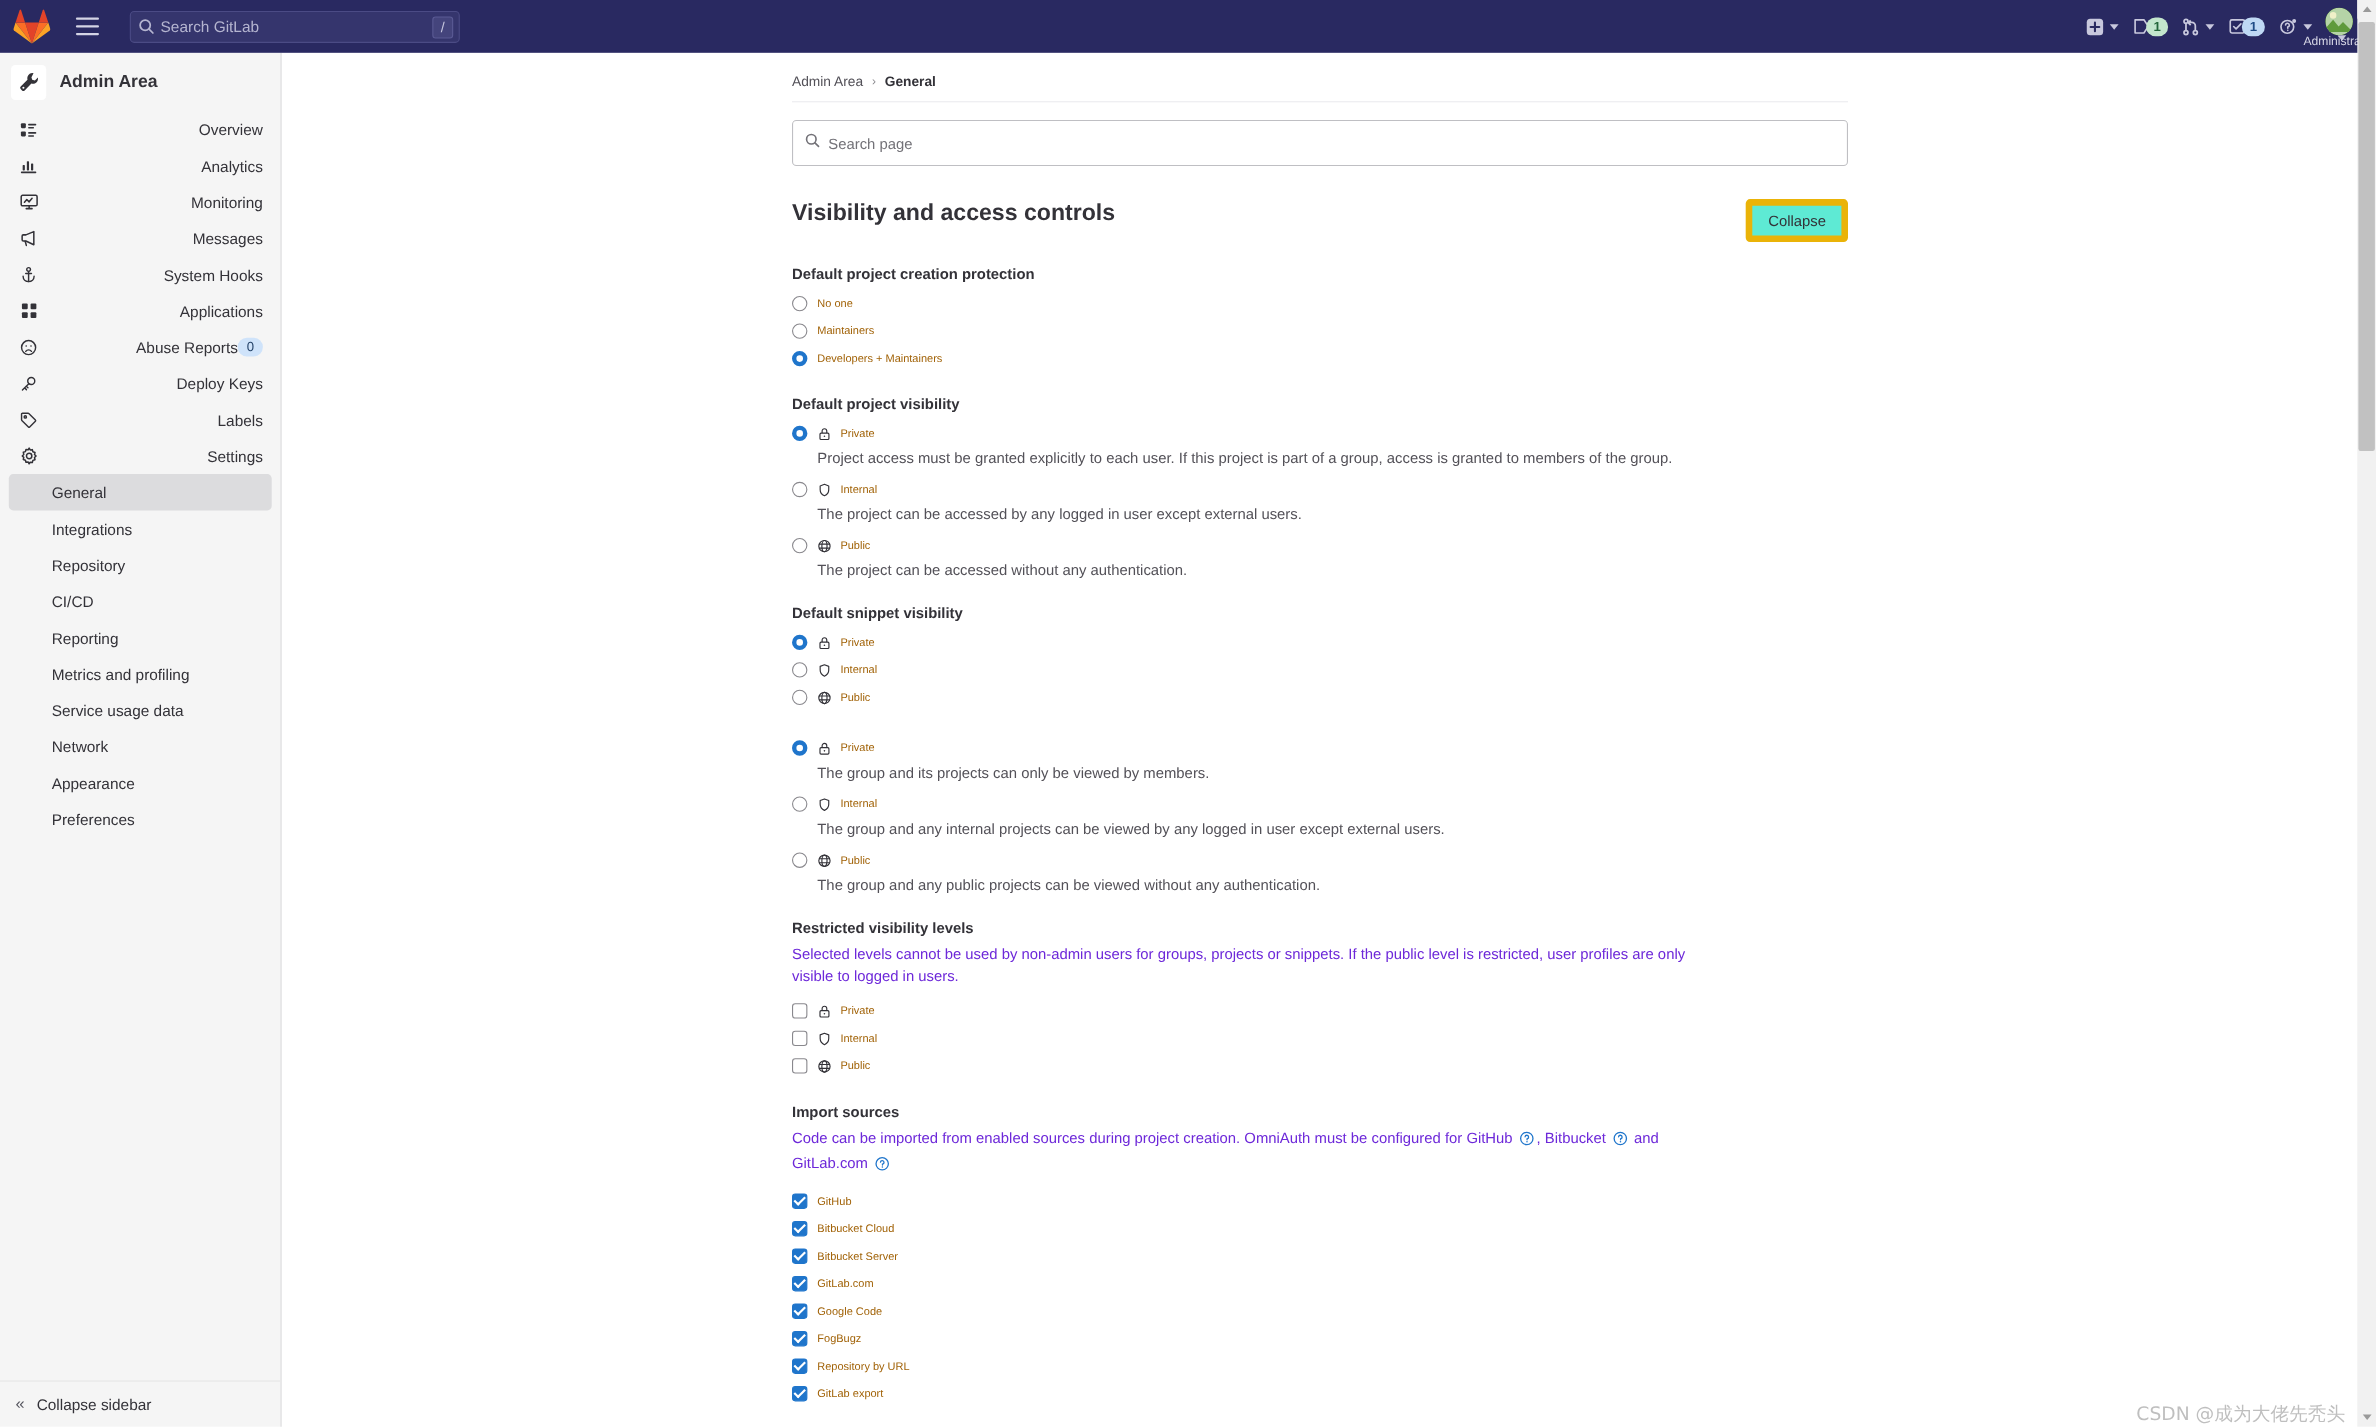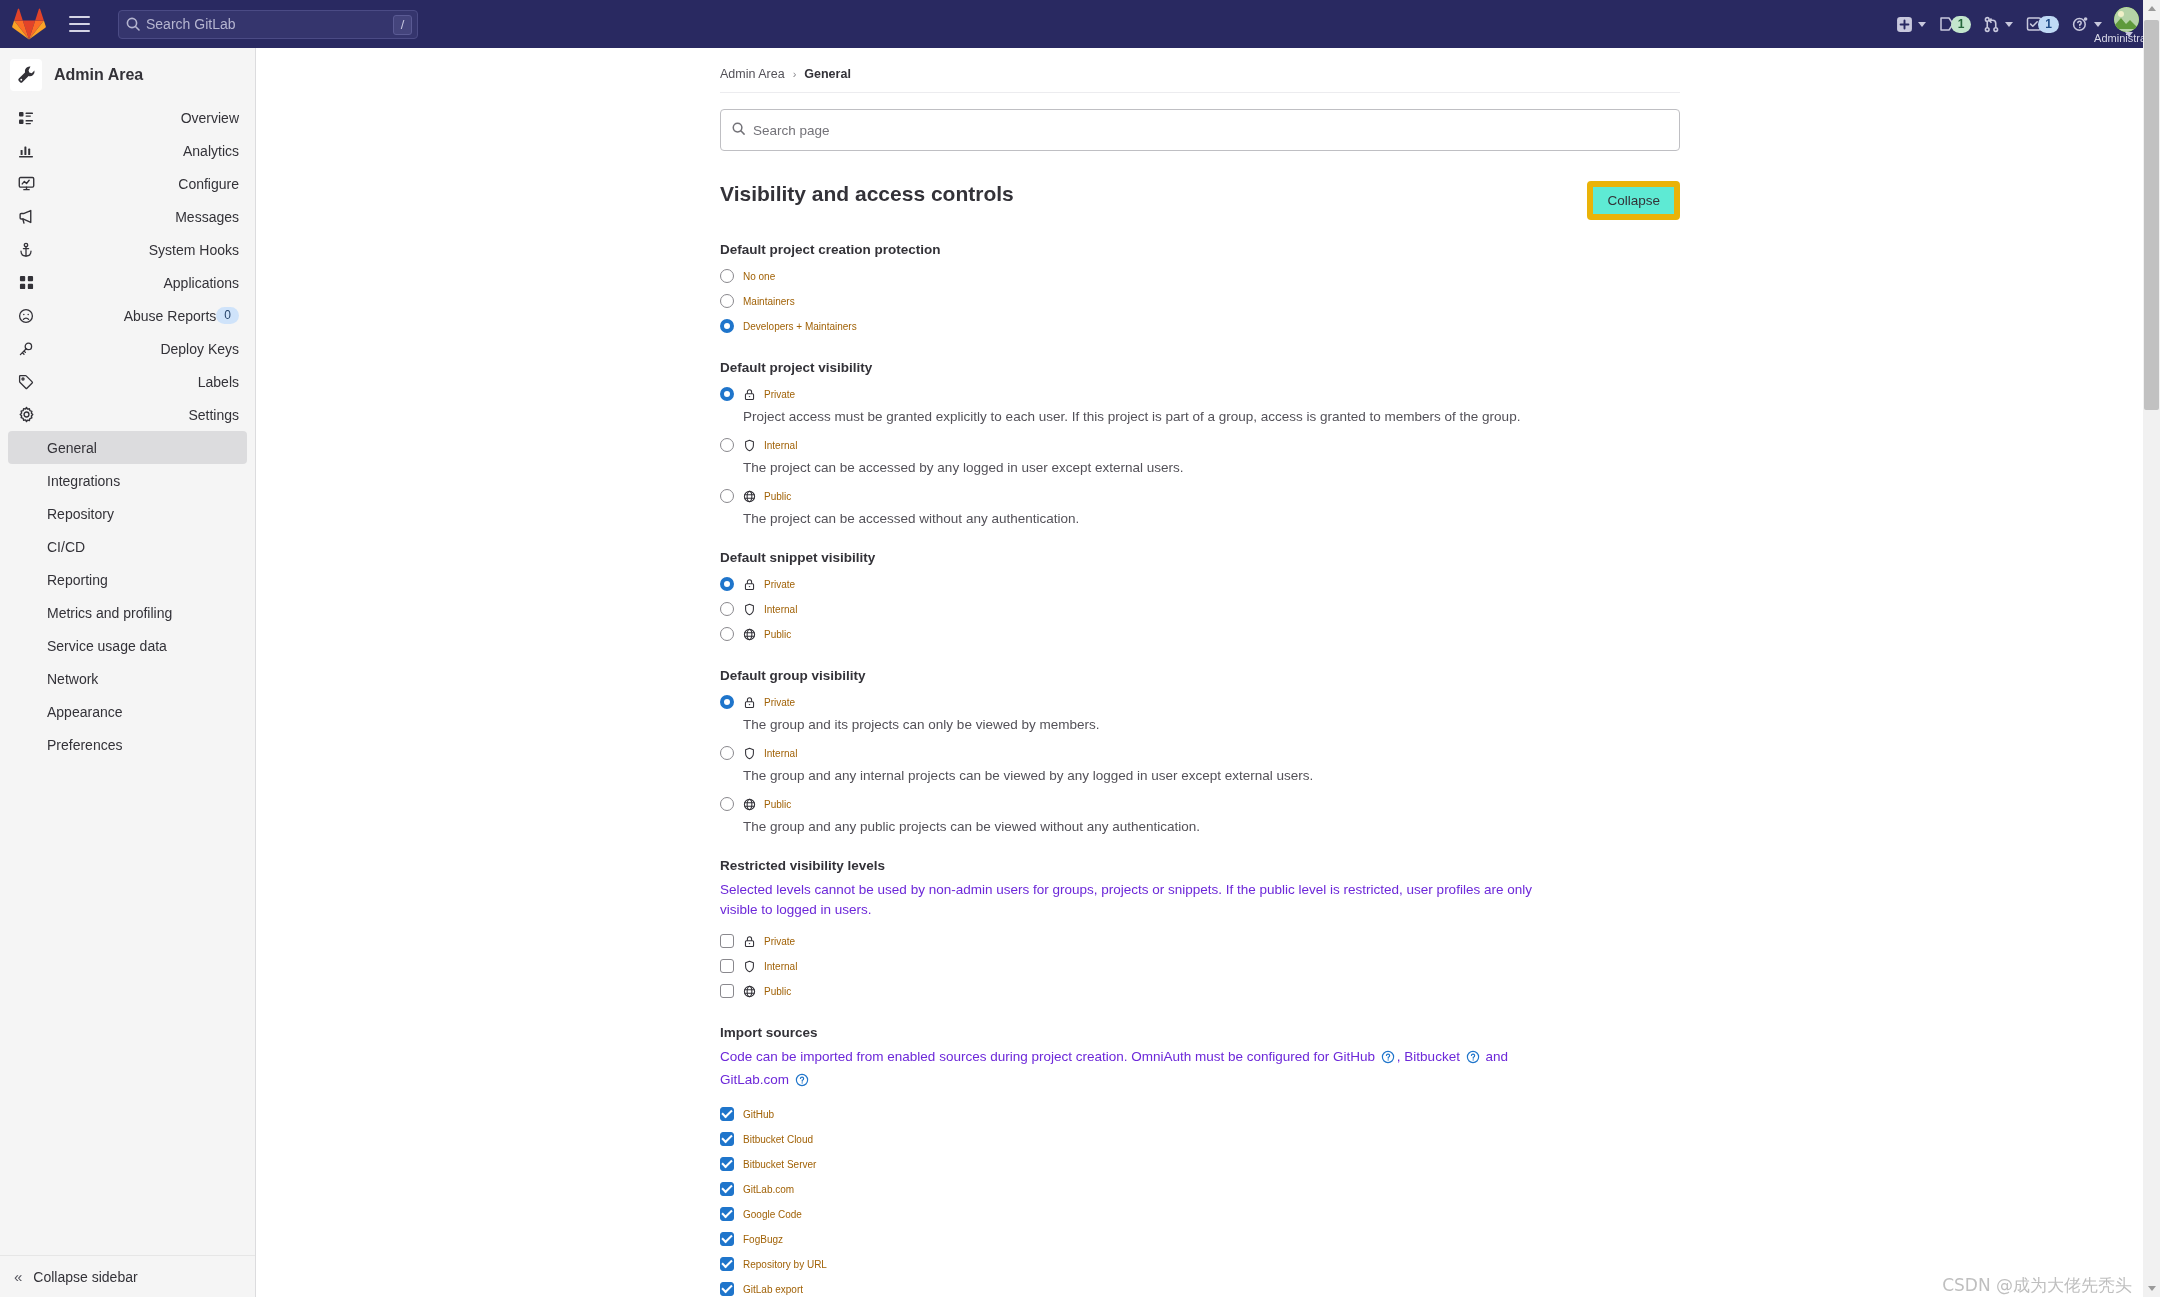--- a/index.html
+++ b/index.html
@@ -291,21 +291,21 @@
     </div>
 
     <div class="nav-item">
       <span class="ico">
         <svg width="17" height="17" viewBox="0 0 16 16" fill="none" stroke="#333238" stroke-width="1.3">
           <rect x="1.2" y="2.4" width="13.6" height="9" rx="1.2"></rect>
           <path d="M5.5 13.8h5M8 11.4v2.4" stroke-linecap="round"></path>
           <path d="M4 8.4l2-2.4 2 2 2.5-3" stroke-linecap="round" stroke-linejoin="round"></path>
         </svg>
       </span>
-      <span class="lbl">Configure</span>
+      <span class="lbl">Monitoring</span>
     </div>
 
     <div class="nav-item">
       <span class="ico">
         <svg width="17" height="17" viewBox="0 0 16 16" fill="none" stroke="#333238" stroke-width="1.3" stroke-linejoin="round">
           <path d="M2 6.2v3.2a1 1 0 0 0 1 1h2.2L12 13.6V2.4L5.2 5.2H3a1 1 0 0 0-1 1z"></path>
           <path d="M4.6 10.6l1 3.6" stroke-linecap="round"></path>
         </svg>
       </span>
       <span class="lbl">Messages</span>
@@ -530,21 +530,20 @@
             <circle cx="8" cy="8" r="6.3"></circle>
               <ellipse cx="8" cy="8" rx="2.9" ry="6.3"></ellipse>
               <path d="M1.9 5.8h12.2M1.9 10.2h12.2"></path>
           </svg>
         </span>
         <span class="opt-label">Public</span>
       </div>
     </div>
 
     <div class="fieldset">
-      <div class="fs-legend">Default group visibility</div>
 
       <div class="opt-row">
         <span class="radio on"></span>
         <span class="vis-ico">
           <svg width="13" height="13" viewBox="0 0 16 16" fill="none" stroke="#333238" stroke-width="1.3">
             <rect x="3" y="7" width="10" height="7.2" rx="1.2"></rect>
               <path d="M5.4 7V4.8a2.6 2.6 0 0 1 5.2 0V7"></path>
             <circle cx="8" cy="10.6" r=".9" fill="#333238" stroke="none"></circle>
           </svg>
         </span>

